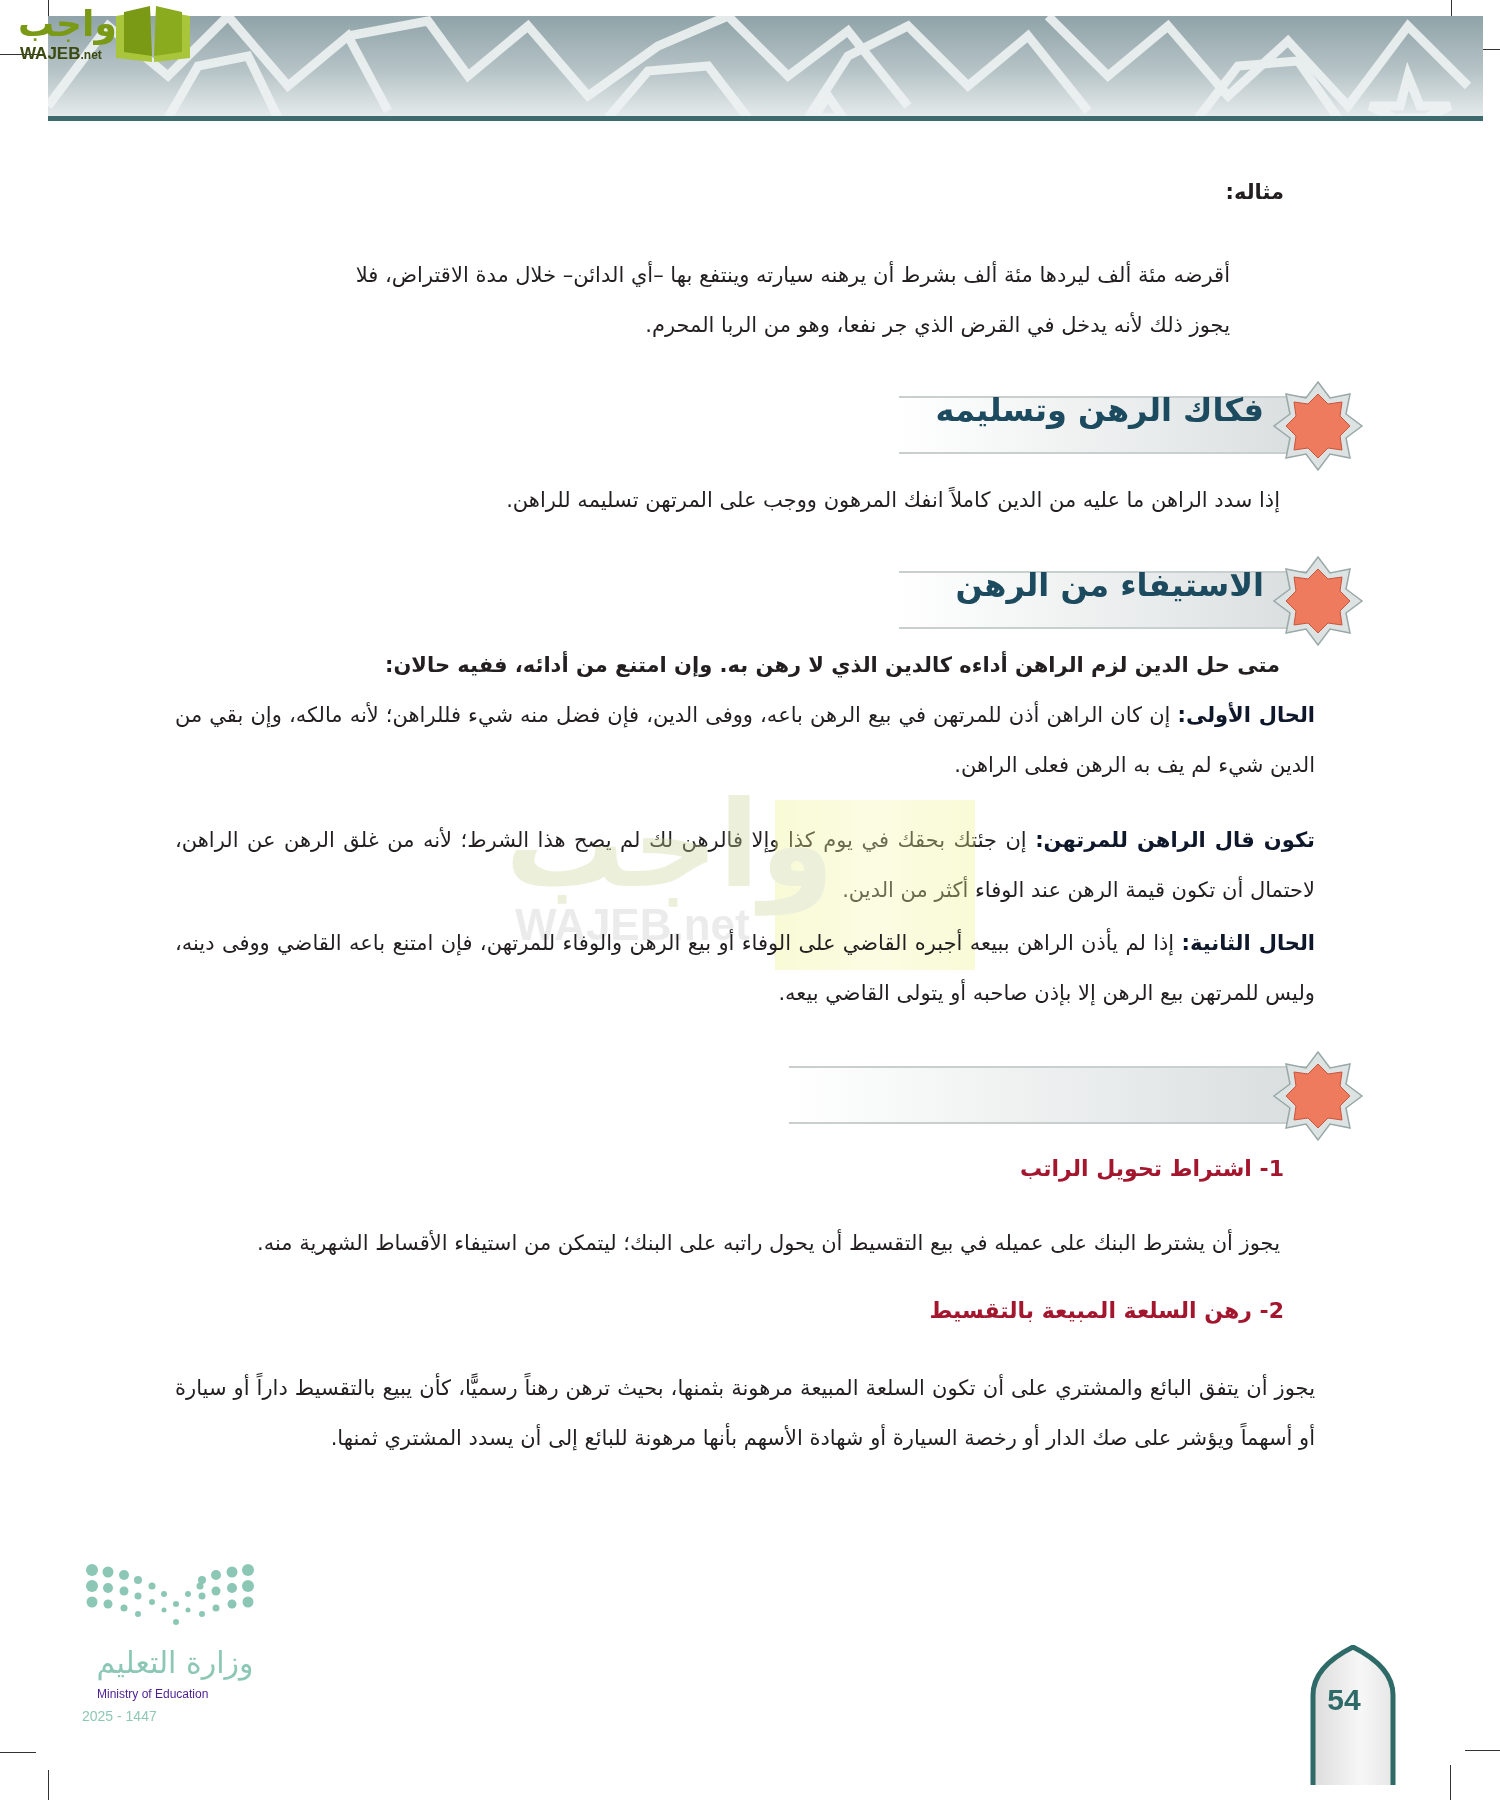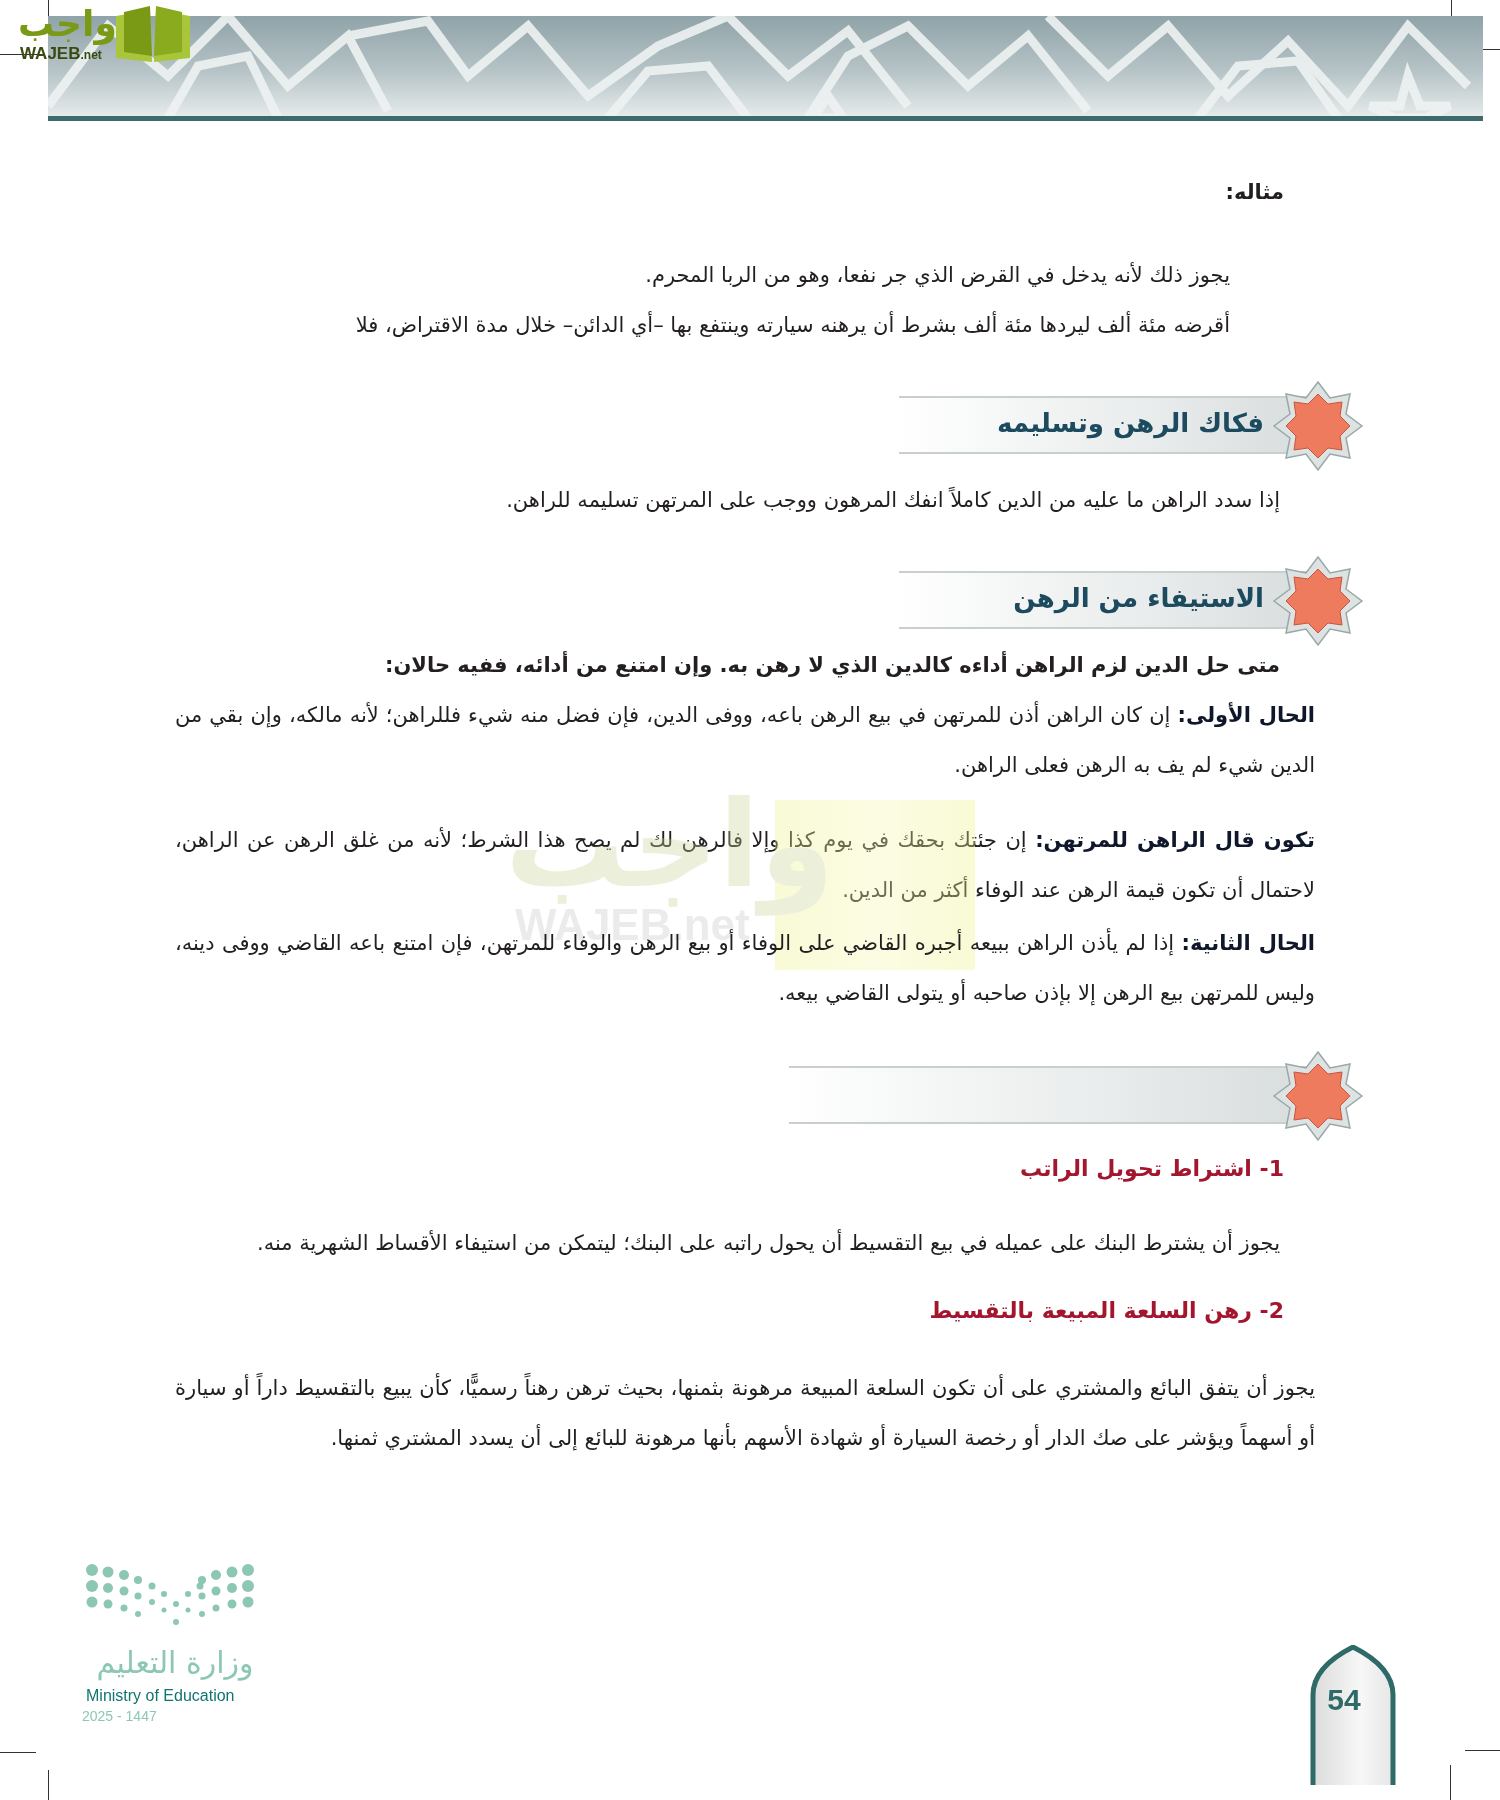--- a/index.html
+++ b/index.html
@@ -38,38 +38,38 @@
   .sec {
     position: absolute; right: 136px; height: 90px; direction: rtl;
   }
   .sec-bar {
     position: absolute; right: 45px; top: 16px; height: 58px;
     background: linear-gradient(90deg, #ffffff 0%, #e9ecec 60%, #d7dcdc 100%);
     border-top: 2px solid #c9cfcf; border-bottom: 2px solid #c9cfcf;
   }
   .sec-badge { position: absolute; right: 0; top: 0; }
   .sec-title {
-    position: absolute; right: 100px; top: 17px; font-size: 26px; font-weight: bold; color: #1c4a5e;
+    position: absolute; right: 100px; top: 4px; font-size: 32px; font-weight: bold; color: #1c4a5e;
     white-space: nowrap; line-height: 52px;
   }
 
   .sub {
     position: absolute; right: 216px; font-size: 22px; font-weight: bold; color: #a3162e; direction: rtl;
   }
 
   
   .wm { position: absolute; left: 505px; top: 780px; width: 520px; height: 200px; opacity: 0.35; pointer-events: none; }
   .wm-ar { position: absolute; left: 0; top: 0; font-size: 120px; font-weight: bold; color: #c9d79a; line-height: 130px; }
   .wm-en { position: absolute; left: 10px; top: 120px; font-size: 44px; font-weight: bold; color: #c8c8c8; font-family: "Liberation Sans", sans-serif; }
   .wm-book { position: absolute; left: 270px; top: 20px; width: 200px; height: 170px; background: linear-gradient(90deg, #eef28a 0%, #f7f9b0 50%, #eef28a 100%); }
 
   
   .moe { position: absolute; left: 80px; top: 1560px; width: 200px; height: 170px; }
   .moe-ar { position: absolute; left: 0; top: 85px; font-size: 30px; color: #8cc7b5; direction: rtl; width: 190px; text-align: center; }
-  .moe-en { position: absolute; left: 6px; top: 127px; font-size: 16px; color: #0f766e; font-family: "Liberation Sans", sans-serif; }
+  .moe-en { position: absolute; left: 17px; top: 127px; font-size: 12px; color: #4c1d95; font-family: "Liberation Sans", sans-serif; }
   .moe-year { position: absolute; left: 2px; top: 148px; font-size: 14px; color: #8cc7b5; font-family: "Liberation Sans", sans-serif; }
 
   
   .pagenum { position: absolute; left: 1310px; top: 1645px; width: 86px; height: 140px; }
   .pagenum-text {
     position: absolute; left: 0; top: 38px; width: 68px; text-align: center;
     font-family: "Liberation Sans", sans-serif; font-weight: bold; font-size: 30px; color: #2e6b68;
   }
 </style>
 </head>
@@ -107,22 +107,22 @@
   <svg class="logo-book" width="82" height="58">
     <path d="M4,10 L38,4 L40,56 L4,52 Z" fill="#a9c63a"></path>
     <path d="M78,10 L44,4 L42,56 L78,52 Z" fill="#a9c63a"></path>
     <path d="M12,6 L38,0 L40,50 L12,46 Z" fill="#7a9a16"></path>
     <path d="M70,6 L44,0 L42,50 L70,46 Z" fill="#8bab1f"></path>
   </svg>
 </div>
 
 <div class="example-label">مثاله:</div>
 <div class="para" style="top:250px; width:1012px; right:270px;">
+  <div>أقرضه مئة ألف ليردها مئة ألف بشرط أن يرهنه سيارته وينتفع بها –أي الدائن– خلال مدة الاقتراض، فلا</div>
   <div>يجوز ذلك لأنه يدخل في القرض الذي جر نفعا، وهو من الربا المحرم.</div>
-  <div>أقرضه مئة ألف ليردها مئة ألف بشرط أن يرهنه سيارته وينتفع بها –أي الدائن– خلال مدة الاقتراض، فلا</div>
 </div>
 
 <div class="sec" style="top:380px; width:510px;">
   <div class="sec-bar" style="width:420px;"></div>
   <svg class="sec-badge" width="92" height="92" viewBox="0 0 92 92">
     <polygon points="46,2 58,18 78,14 74,34 90,46 74,58 78,78 58,74 46,90 34,74 14,78 18,58 2,46 18,34 14,14 34,18" fill="#dde3e3" stroke="#9aa8a8" stroke-width="1.5"></polygon>
     <polygon points="46,14 56,24 70,22 68,36 78,46 68,56 70,70 56,68 46,78 36,68 22,70 24,56 14,46 24,36 22,22 36,24" fill="#ef7b5e" stroke="#c9543c" stroke-width="1"></polygon>
   </svg>
   <div class="sec-title">فكاك الرهن وتسليمه</div>
 </div>

